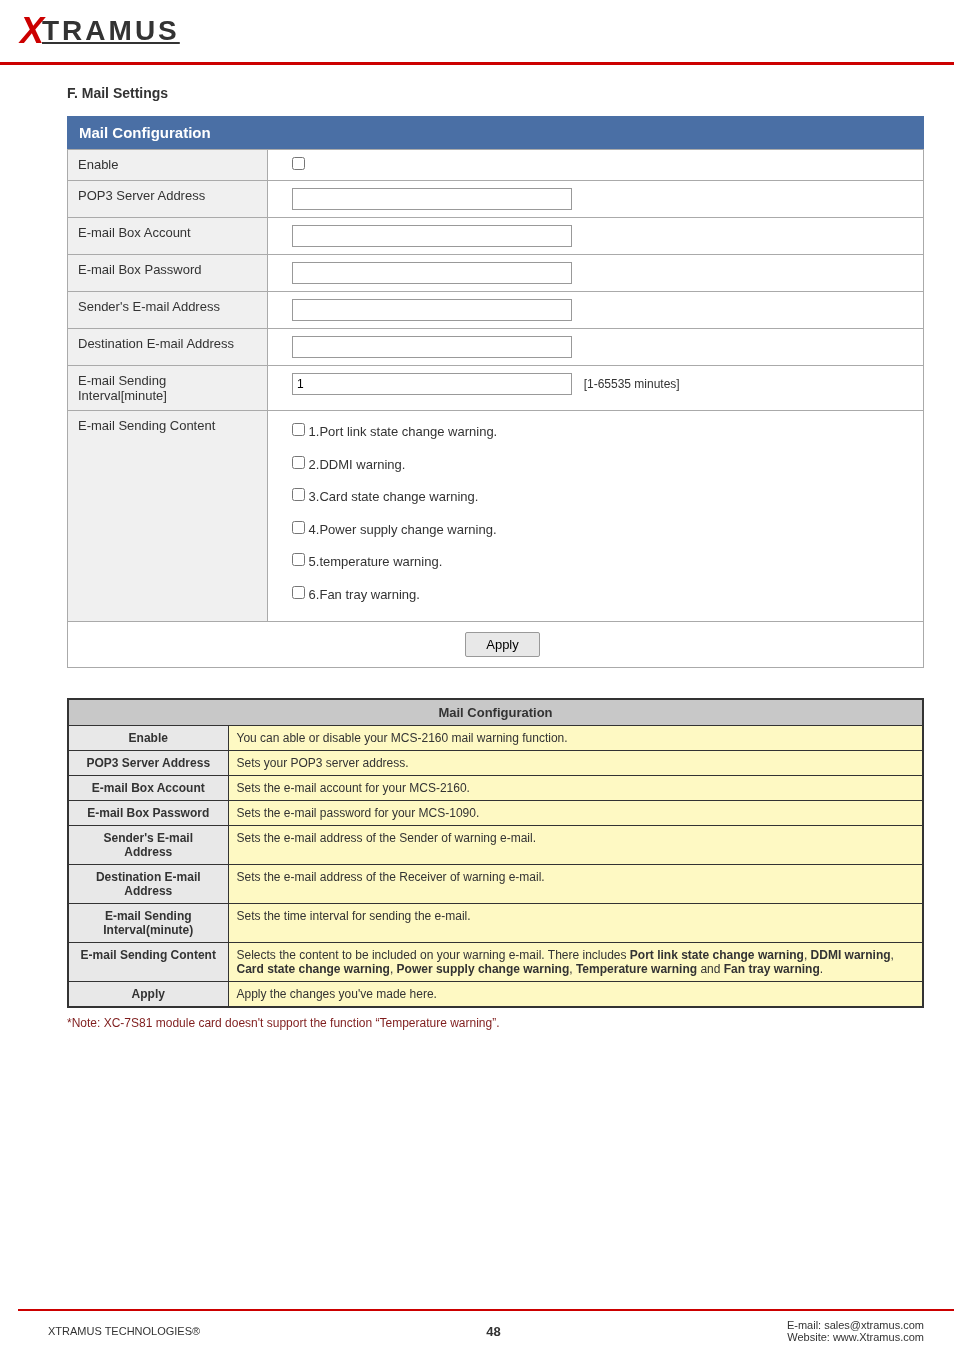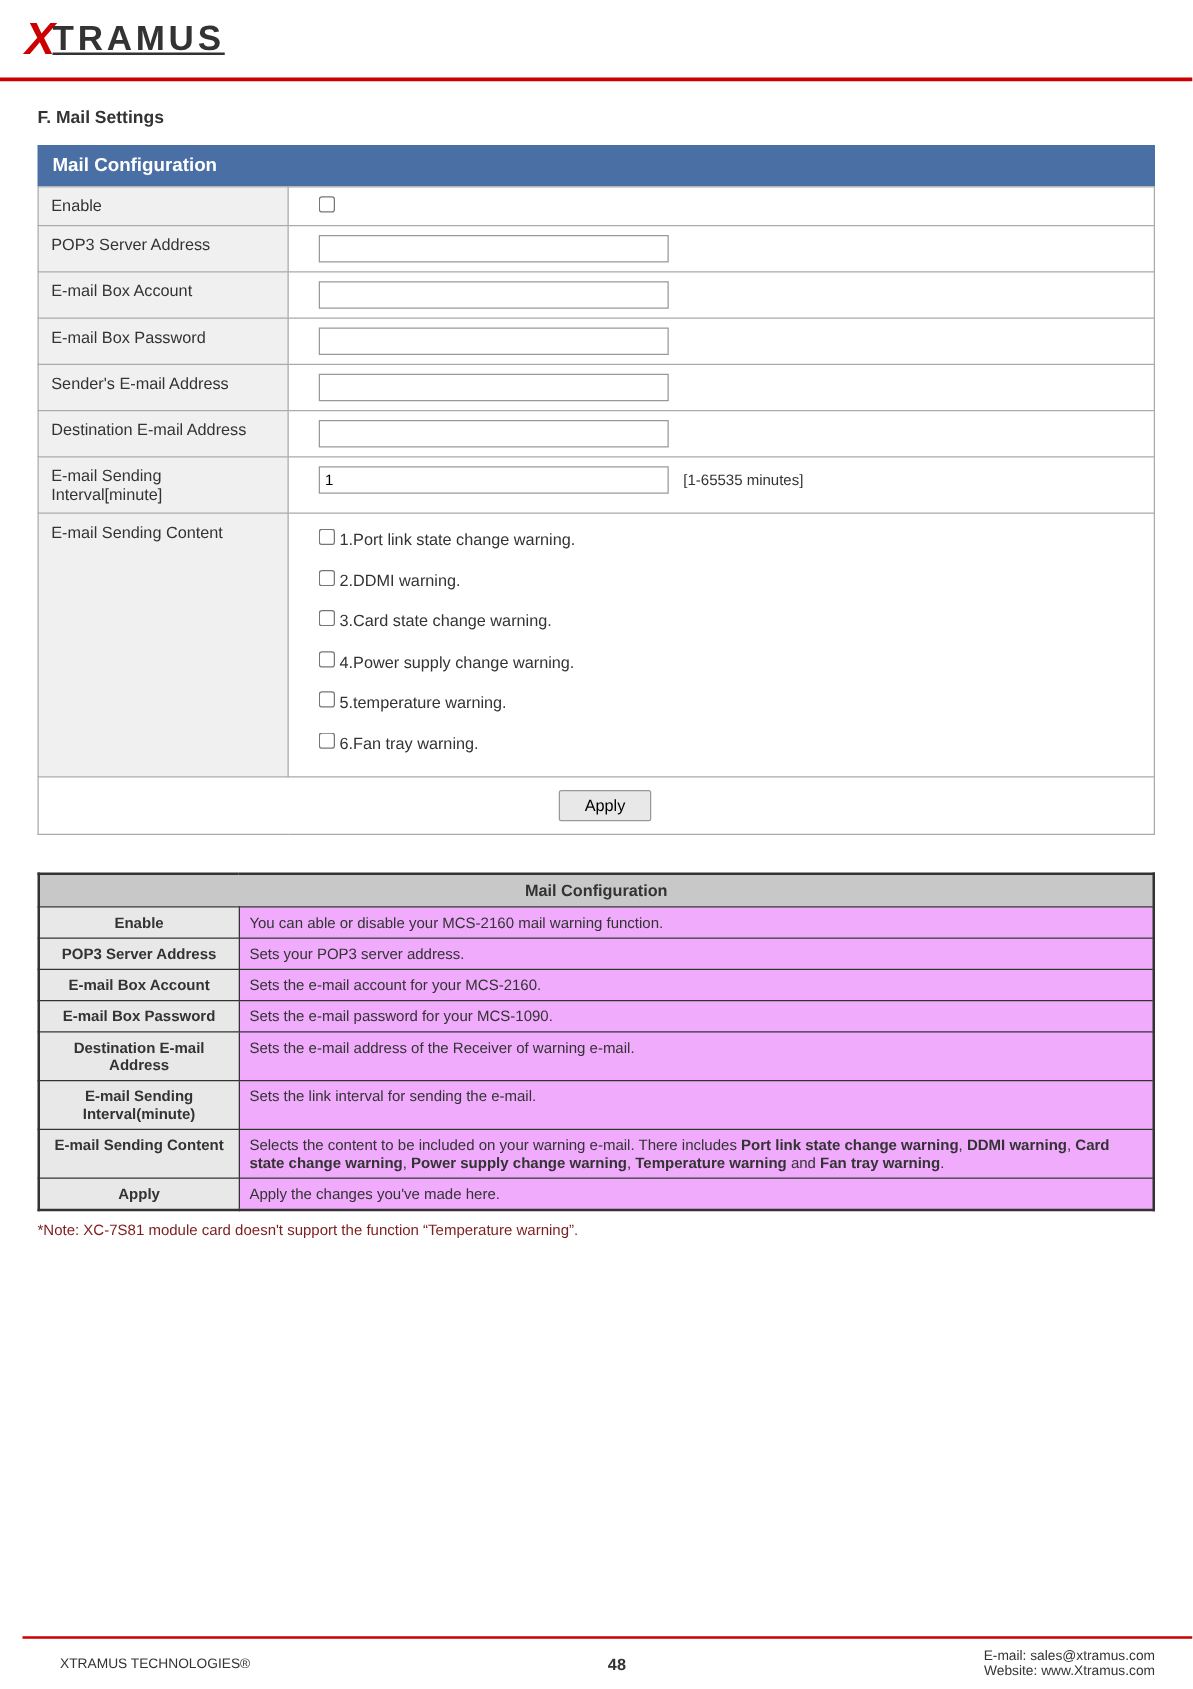--- a/index.html
+++ b/index.html
@@ -33,20 +33,21 @@
       font-weight: 700;
       color: #333;
       letter-spacing: 3px;
       text-transform: uppercase;
       text-decoration: underline;
     }
 
     
     .main-content {
       padding: 0 30px;
+      margin-left: 37px;
     }
 
     .section-title {
       font-weight: bold;
       font-size: 14px;
       margin-bottom: 15px;
     }
 
     
     .mail-config-header {
@@ -143,21 +144,21 @@
       font-weight: bold;
       font-size: 13px;
     }
     .ref-table tbody tr td:first-child {
       font-weight: bold;
       text-align: center;
       background: #e8e8e8;
       width: 160px;
     }
     .ref-table tbody tr td:last-child {
-      background: #f0abfc;
+      background: #fef9c3;
     }
 
     .bold { font-weight: bold; }
 
     
     .note {
       font-size: 12px;
       margin-top: 8px;
       color: #7f1d1d;
     }
@@ -305,26 +306,30 @@
         </tr>
         <tr>
           <td>E-mail Box Account</td>
           <td>Sets the e-mail account for your MCS-2160.</td>
         </tr>
         <tr>
           <td>E-mail Box Password</td>
           <td>Sets the e-mail password for your MCS-1090.</td>
         </tr>
         <tr>
+          <td>Sender's E-mail<br>Address</td>
+          <td>Sets the e-mail address of the Sender of warning e-mail.</td>
+        </tr>
+        <tr>
           <td>Destination E-mail<br>Address</td>
           <td>Sets the e-mail address of the Receiver of warning e-mail.</td>
         </tr>
         <tr>
           <td>E-mail Sending<br>Interval(minute)</td>
-          <td>Sets the link interval for sending the e-mail.</td>
+          <td>Sets the time interval for sending the e-mail.</td>
         </tr>
         <tr>
           <td>E-mail Sending Content</td>
           <td>Selects the content to be included on your warning e-mail. There includes <span class="bold">Port link state change warning</span>, <span class="bold">DDMI warning</span>, <span class="bold">Card state change warning</span>, <span class="bold">Power supply change warning</span>, <span class="bold">Temperature warning</span> and <span class="bold">Fan tray warning</span>.</td>
         </tr>
         <tr>
           <td>Apply</td>
           <td>Apply the changes you've made here.</td>
         </tr>
       </tbody>

